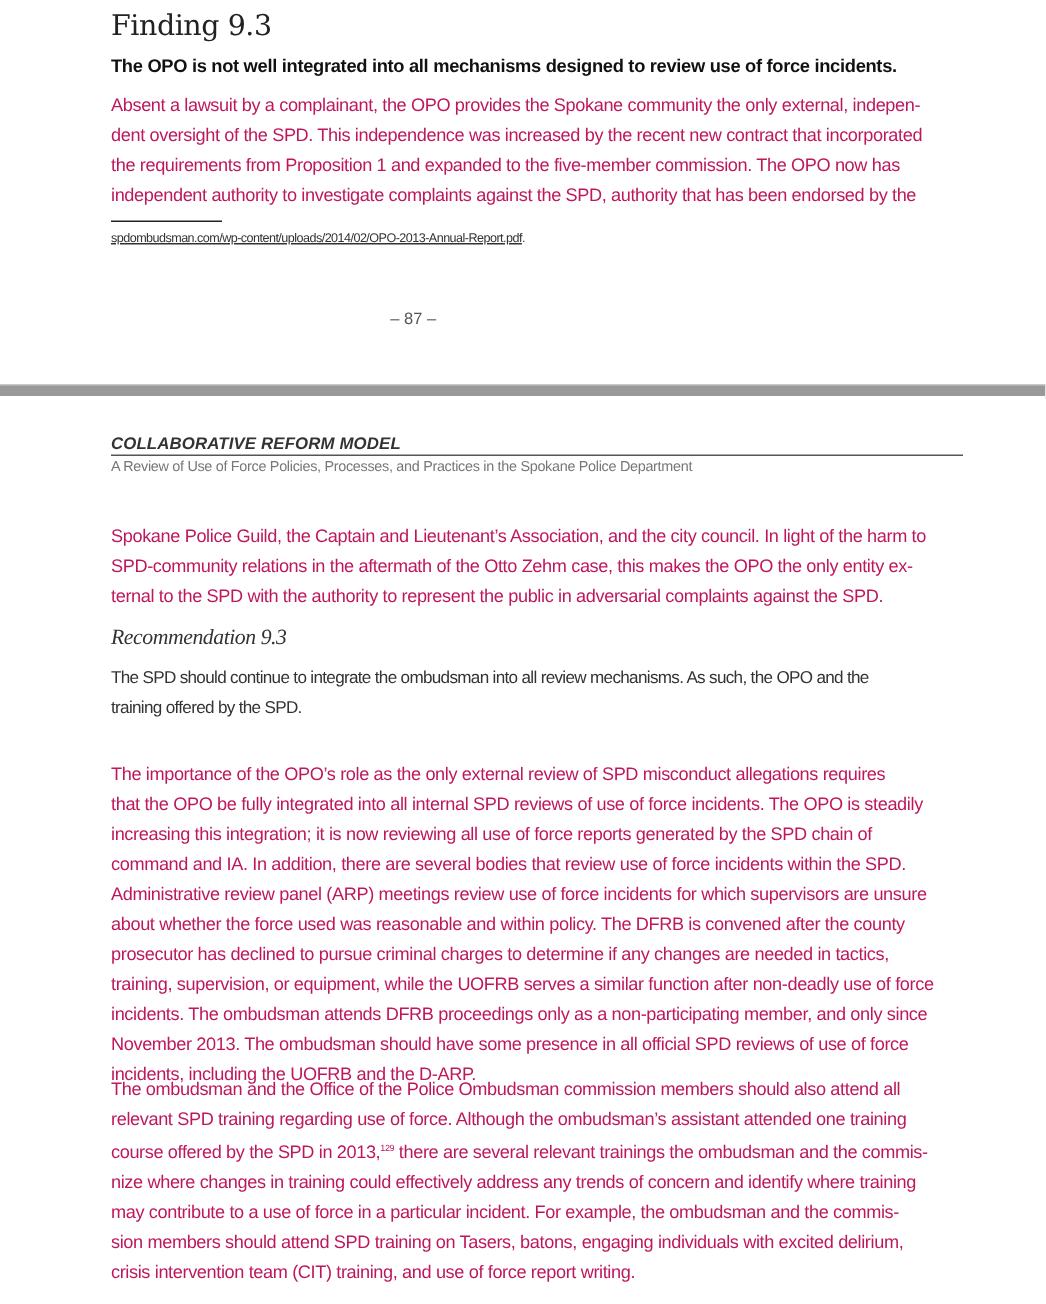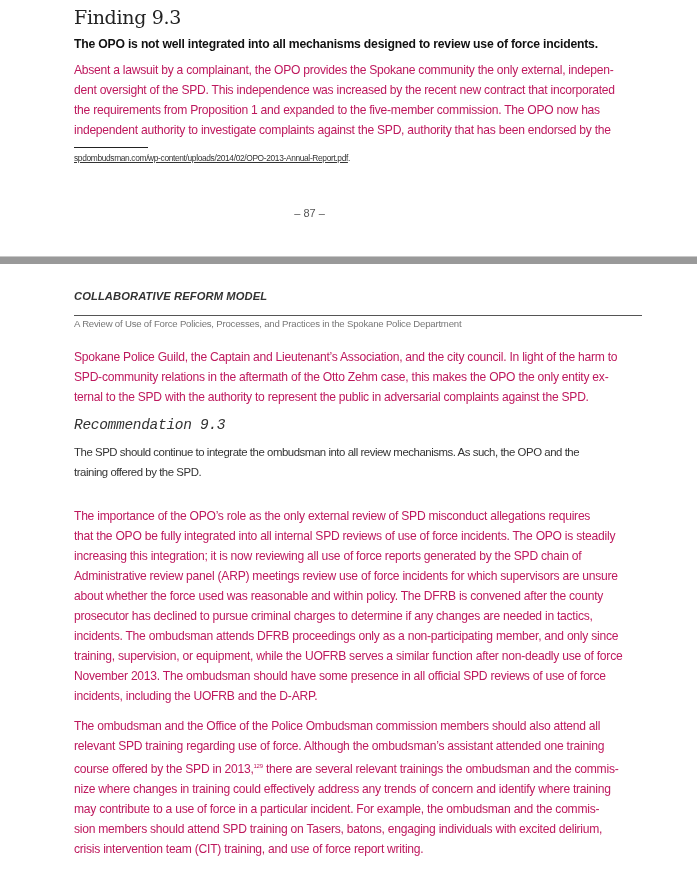--- a/index.html
+++ b/index.html
@@ -91,50 +91,49 @@
       text-decoration: underline;
     }
     .page-number {
       position: absolute;
       left: 0;
       width: 551px;
       top: 207px;
       text-align: center;
       font-size: 11px;
       color: #555;
-      padding-left: 34px;
     }
     .running-header {
       position: absolute;
       left: 74px;
       top: 289px;
       width: 568px;
     }
     .running-header-title {
       font-size: 11.2px;
       font-weight: bold;
       font-style: italic;
       color: #333;
       letter-spacing: 0.1px;
       line-height: 14px;
       border-bottom: 1px solid #555;
-      padding-bottom: 12px;
+      padding-bottom: 0px;
     }
     .running-header-subtitle {
       font-size: 9.6px;
       color: #777;
       line-height: 15px;
       letter-spacing: -0.2px;
     }
     .para2 { position: absolute; left: 74px; top: 347px; }
     .rec-title {
       position: absolute;
       left: 74px;
       top: 417px;
-      font-family: Liberation Mono, monospace;
+      font-family: Liberation Serif, serif;
       font-style: italic;
       font-size: 14.5px;
       color: #333;
       margin: 0;
       font-weight: normal;
       letter-spacing: -0.3px;
     }
     .rec-text {
       position: absolute;
       left: 74px;
@@ -191,25 +190,26 @@
 
 <div class="rec-text">
   <span class="line">The SPD should continue to integrate the ombudsman into all review mechanisms. As such, the OPO and the</span>
   <span class="line">training offered by the SPD.</span>
 </div>
 
 <div class="para3 body-text">
   <span class="line">The importance of the OPO’s role as the only external review of SPD misconduct allegations requires</span>
   <span class="line">that the OPO be fully integrated into all internal SPD reviews of use of force incidents. The OPO is steadily</span>
   <span class="line">increasing this integration; it is now reviewing all use of force reports generated by the SPD chain of</span>
+  <span class="line">command and IA. In addition, there are several bodies that review use of force incidents within the SPD.</span>
   <span class="line">Administrative review panel (ARP) meetings review use of force incidents for which supervisors are unsure</span>
   <span class="line">about whether the force used was reasonable and within policy. The DFRB is convened after the county</span>
   <span class="line">prosecutor has declined to pursue criminal charges to determine if any changes are needed in tactics,</span>
+  <span class="line">training, supervision, or equipment, while the UOFRB serves a similar function after non-deadly use of force</span>
   <span class="line">incidents. The ombudsman attends DFRB proceedings only as a non-participating member, and only since</span>
-  <span class="line">training, supervision, or equipment, while the UOFRB serves a similar function after non-deadly use of force</span>
   <span class="line">November 2013. The ombudsman should have some presence in all official SPD reviews of use of force</span>
   <span class="line">incidents, including the UOFRB and the D-ARP.</span>
 </div>
 
 <div class="para4 body-text">
   <span class="line">The ombudsman and the Office of the Police Ombudsman commission members should also attend all</span>
   <span class="line">relevant SPD training regarding use of force. Although the ombudsman’s assistant attended one training</span>
   <span class="line"><span>course offered by the SPD in 2013,</span><sup>129</sup><span> there are several relevant trainings the ombudsman and the commis-</span></span>
   <span class="line">nize where changes in training could effectively address any trends of concern and identify where training</span>
   <span class="line">may contribute to a use of force in a particular incident. For example, the ombudsman and the commis-</span>

